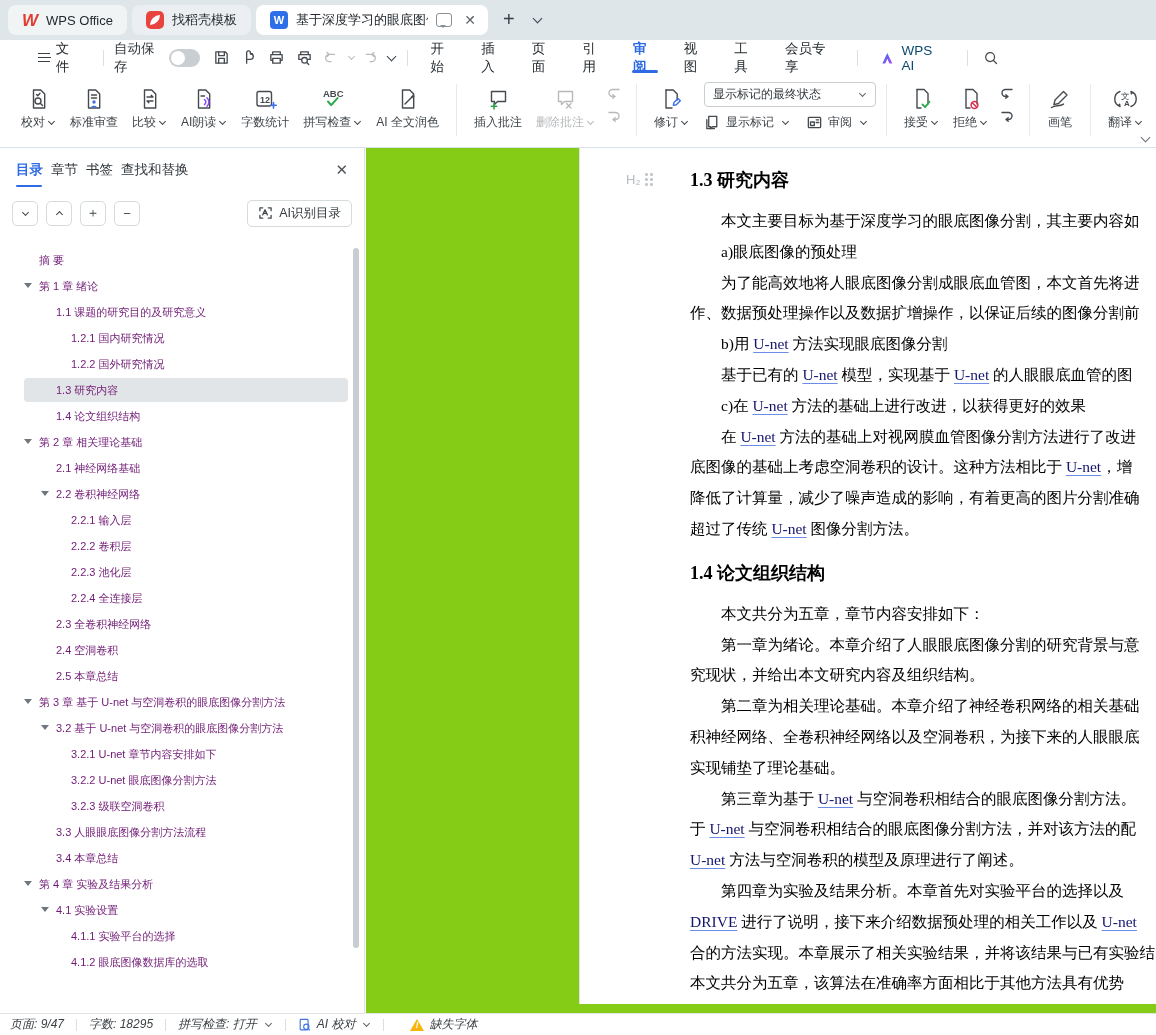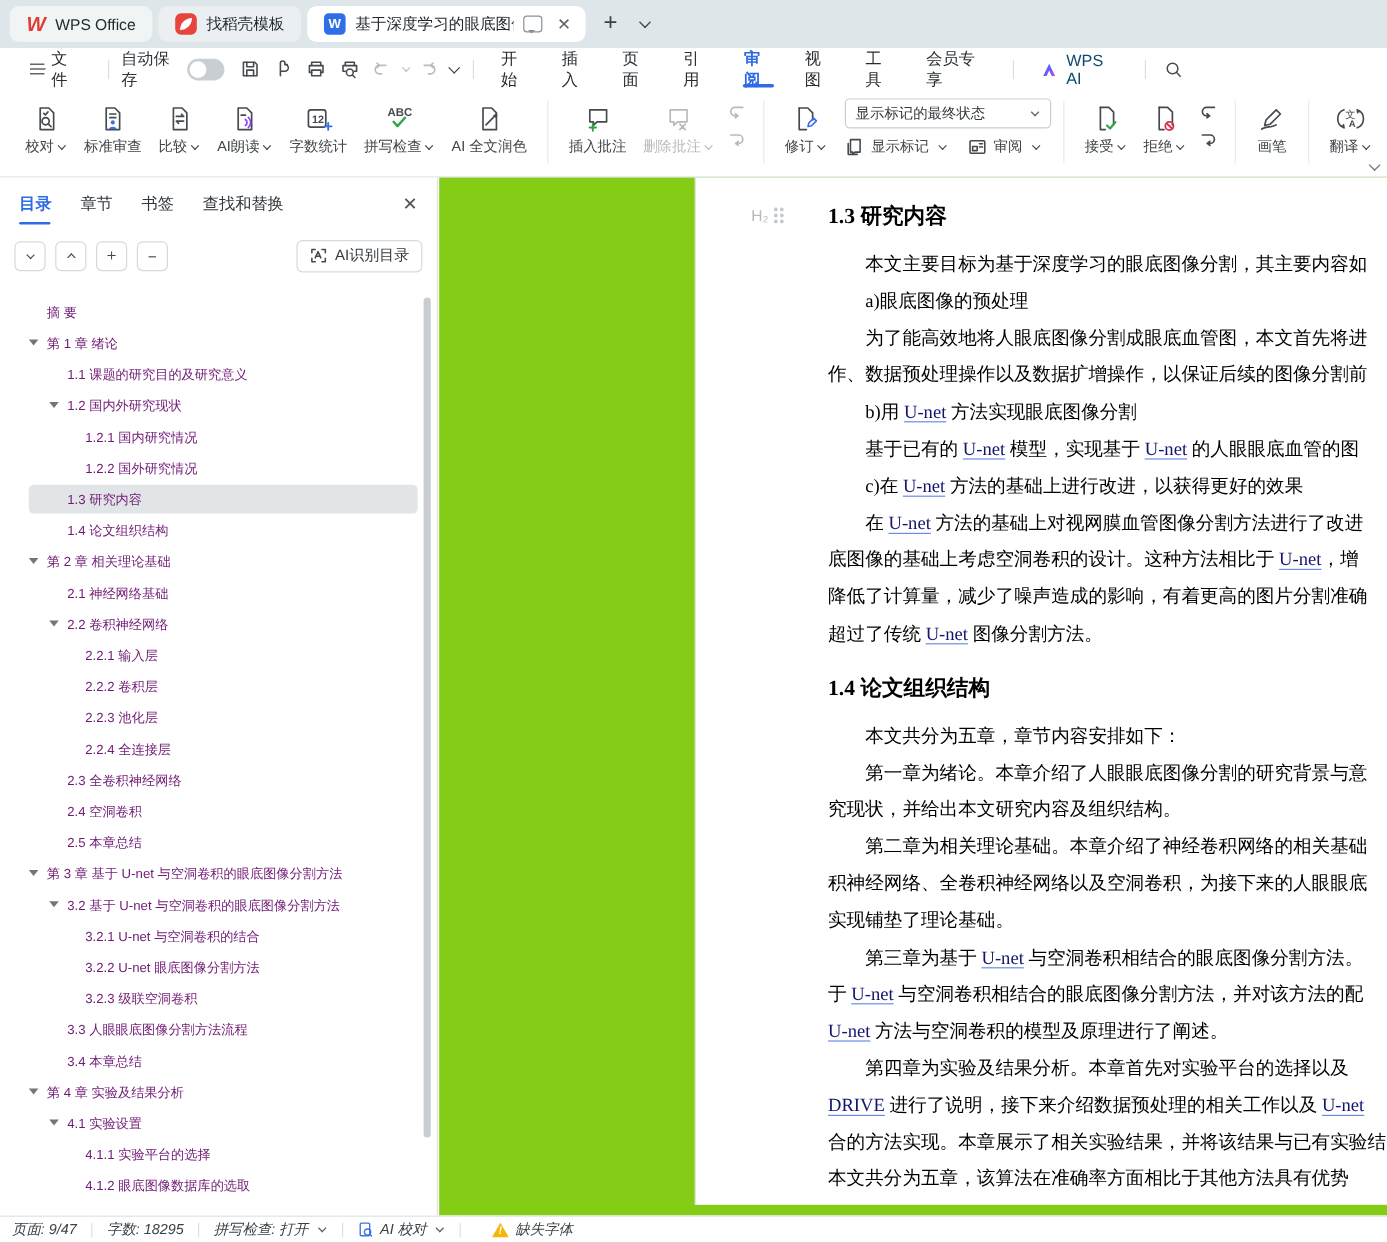--- a/index.html
+++ b/index.html
@@ -23,21 +23,21 @@
             font-size:11px; font-weight:bold; display:flex; align-items:center; justify-content:center; }
   .tab-bubble { width:16px; height:14px; border:1.3px solid #8a9196; border-radius:3px; position:relative; flex:0 0 auto; }
   .tab-bubble::after { content:""; position:absolute; left:3px; bottom:-5px; border:3px solid transparent; border-top-color:#8a9196; }
   .xmark { color:#5c646a; font-size:14px; padding:0 4px; flex:0 0 auto; }
   .newtab { font-size:20px; color:#3b4247; padding:0 10px 2px 10px; }
   .chev { display:inline-block; width:7px; height:7px; border-right:1.4px solid currentColor;
           border-bottom:1.4px solid currentColor; transform:rotate(45deg); margin:0 2px 3px 4px; flex:0 0 auto; }
   .chev.sm { width:5px; height:5px; }
 
   
-  .menubar { position:absolute; left:0; top:40px; width:1004px; height:35px; background:#fff;
+  .menubar { position:absolute; left:13px; top:40px; width:1004px; height:35px; background:#fff;
              display:flex; align-items:center; font-size:13.5px; color:#262c31; padding:0 12px; }
   .mdiv { width:1px; height:16px; background:#dcdfe2; margin:0 10px; flex:0 0 auto; }
   .mi { padding:0 13px; height:35px; display:flex; align-items:center; position:relative; }
   .mi.active { color:#2e6be5; font-weight:bold; }
   .mi.active::after { content:""; position:absolute; left:50%; transform:translateX(-50%);
                       bottom:2px; width:26px; height:3px; border-radius:2px; background:#2e6be5; }
   .qicon { width:30px; height:26px; display:flex; align-items:center; justify-content:center; }
   .toggle { width:34px; height:18px; border-radius:9px; background:#c9ced3; position:relative; margin-left:6px; }
   .toggle::after { content:""; position:absolute; left:2px; top:2px; width:14px; height:14px;
                    border-radius:50%; background:#fff; }
@@ -61,21 +61,21 @@
   .markupcol { display:flex; flex-direction:column; gap:7px; margin-left:8px; }
   .combo { width:172px; height:25px; border:1px solid #c9ced2; border-radius:4px; font-size:12px;
            color:#33393e; display:flex; align-items:center; justify-content:space-between; padding:0 8px;gap:13px; }
   .rowbtns { display:flex; gap:16px; align-items:center; }
   .inlbtn { display:flex; align-items:center; gap:5px; font-size:12px; color:#3f454a; }
   .collapse-chev { position:absolute; right:5px; bottom:3px; color:#6a7176; }
 
   
   .sidebar { position:absolute; left:0; top:148px; width:365px; height:865px; background:#fff;
              border-right:1px solid #dfe3e5; overflow:hidden; }
-  .side-tabs { height:44px; display:flex; align-items:center; gap:24px; padding:0 16px; font-size:13.5px; color:#30363b; }
+  .side-tabs { height:44px; display:flex; align-items:center; gap:8px; padding:0 16px; font-size:13.5px; color:#30363b; }
   .stab { position:relative; height:44px; display:flex; align-items:center; }
   .stab.active { color:#2e6be5; font-weight:bold; }
   .stab.active::after { content:""; position:absolute; left:0; bottom:5px; width:26px; height:2.5px;
                         background:#2e6be5; border-radius:2px; }
   .side-close { margin-left:auto; color:#4c5359; font-size:15px; }
   .side-toolbar { height:42px; display:flex; align-items:center; gap:8px; padding:0 12px; }
   .sqbtn { width:26px; height:25px; border:1px solid #d5dadd; border-radius:5px; display:flex;
            align-items:center; justify-content:center; color:#41464b; font-size:13px; background:#fff; }
   .aitoc { margin-left:auto; height:27px; border:1px solid #d5dadd; border-radius:5px; padding:0 10px;
            font-size:12.5px; color:#33393e; display:flex; align-items:center; gap:6px; background:#fff; }
@@ -524,24 +524,20 @@
       <div class="toc-row lvl0">
         <span class="toc-text">摘  要</span>
       </div>
       <div class="toc-row lvl0">
         <span class="toc-arrow"></span>
         <span class="toc-text">第 1 章  绪论</span>
       </div>
       <div class="toc-row lvl1">
         <span class="toc-text">1.1 课题的研究目的及研究意义</span>
       </div>
-      <div class="toc-row lvl1">
-        <span class="toc-arrow"></span>
-        <span class="toc-text">1.2 国内外研究现状</span>
-      </div>
       <div class="toc-row lvl2">
         <span class="toc-text">1.2.1 国内研究情况</span>
       </div>
       <div class="toc-row lvl2">
         <span class="toc-text">1.2.2 国外研究情况</span>
       </div>
       <div class="toc-row lvl1 selected">
         <span class="toc-text">1.3 研究内容</span>
       </div>
       <div class="toc-row lvl1">
@@ -581,21 +577,21 @@
       </div>
       <div class="toc-row lvl0">
         <span class="toc-arrow"></span>
         <span class="toc-text">第 3 章  基于 U-net 与空洞卷积的眼底图像分割方法</span>
       </div>
       <div class="toc-row lvl1">
         <span class="toc-arrow"></span>
         <span class="toc-text">3.2 基于 U-net 与空洞卷积的眼底图像分割方法</span>
       </div>
       <div class="toc-row lvl2">
-        <span class="toc-text">3.2.1 U-net 与空洞卷积的结合</span>
+        <span class="toc-text">3.2.1 U-net 章节内容安排如下</span>
       </div>
       <div class="toc-row lvl2">
         <span class="toc-text">3.2.2 U-net 眼底图像分割方法</span>
       </div>
       <div class="toc-row lvl2">
         <span class="toc-text">3.2.3 级联空洞卷积</span>
       </div>
       <div class="toc-row lvl1">
         <span class="toc-text">3.3 人眼眼底图像分割方法流程</span>
       </div>

